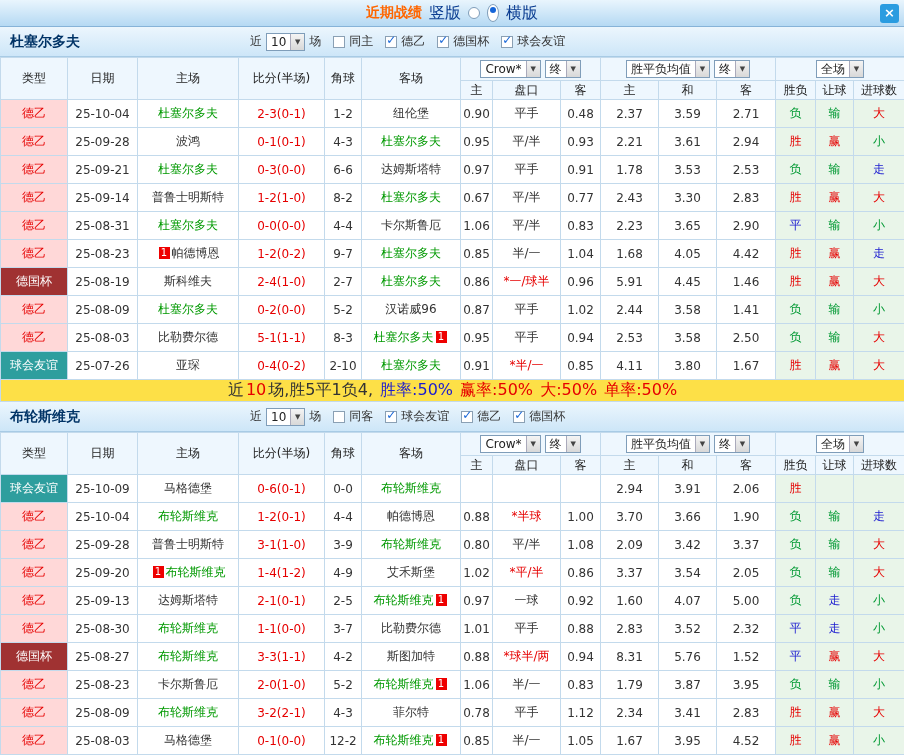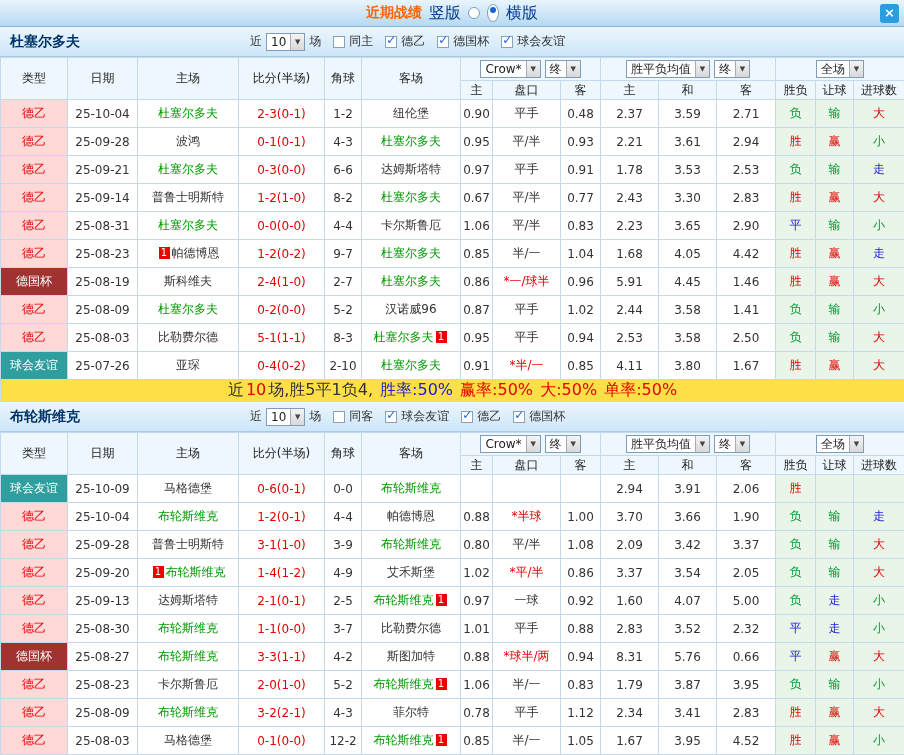--- a/index.html
+++ b/index.html
@@ -544,21 +544,21 @@
             <td class="date">25-08-27</td>
             <td class="team"><span class="subject">布轮斯维克</span></td>
             <td class="score">3-3(1-1)</td>
             <td class="corner">4-2</td>
             <td class="team"><span class="tname">斯图加特</span></td>
             <td class="odds">0.88</td>
             <td class="odds star">*球半/两</td>
             <td class="odds">0.94</td>
             <td class="odds">8.31</td>
             <td class="odds">5.76</td>
-            <td class="odds">0.66</td>
+            <td class="odds">1.52</td>
             <td class="rescell c-blue">平</td>
             <td class="rescell c-red">赢</td>
             <td class="rescell c-red">大</td>
           </tr>
           <tr>
             <td class="lg lg-de2">德乙</td>
             <td class="date">25-08-23</td>
             <td class="team"><span class="tname">卡尔斯鲁厄</span></td>
             <td class="score">2-0(1-0)</td>
             <td class="corner">5-2</td>

